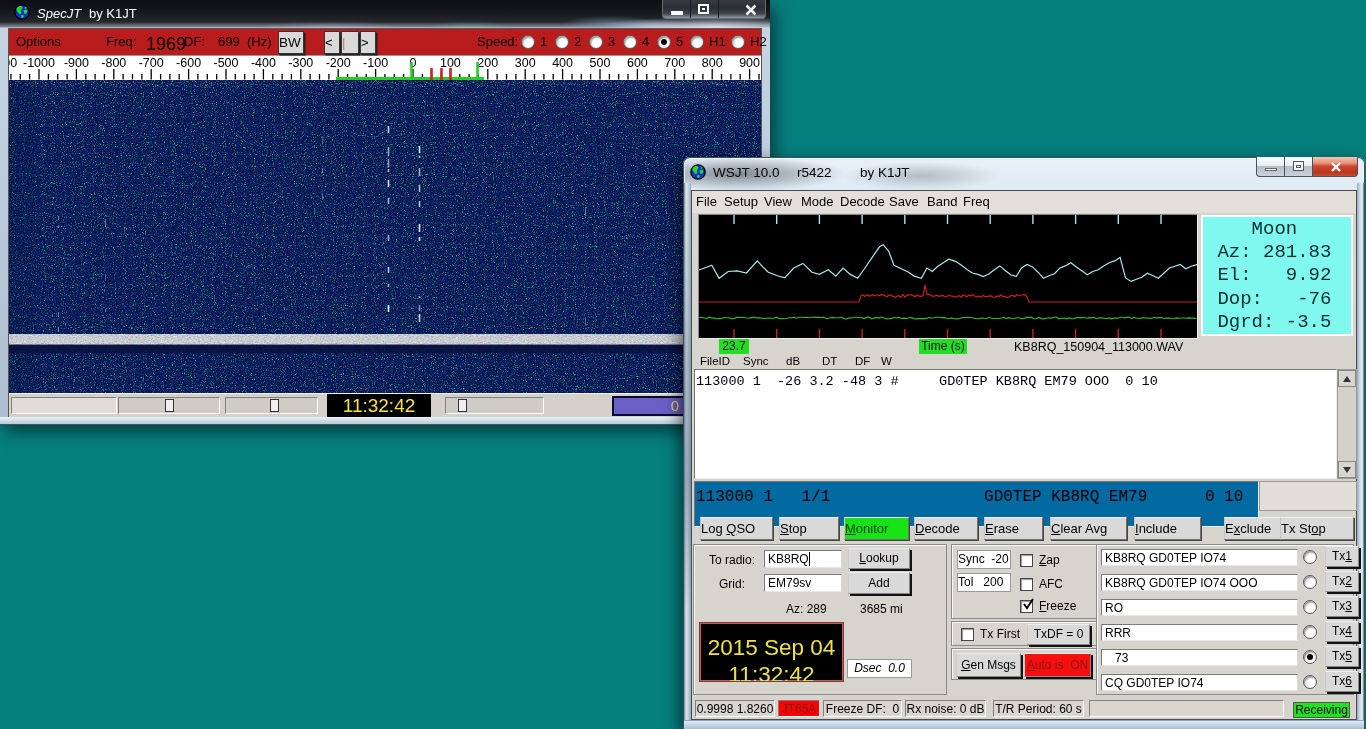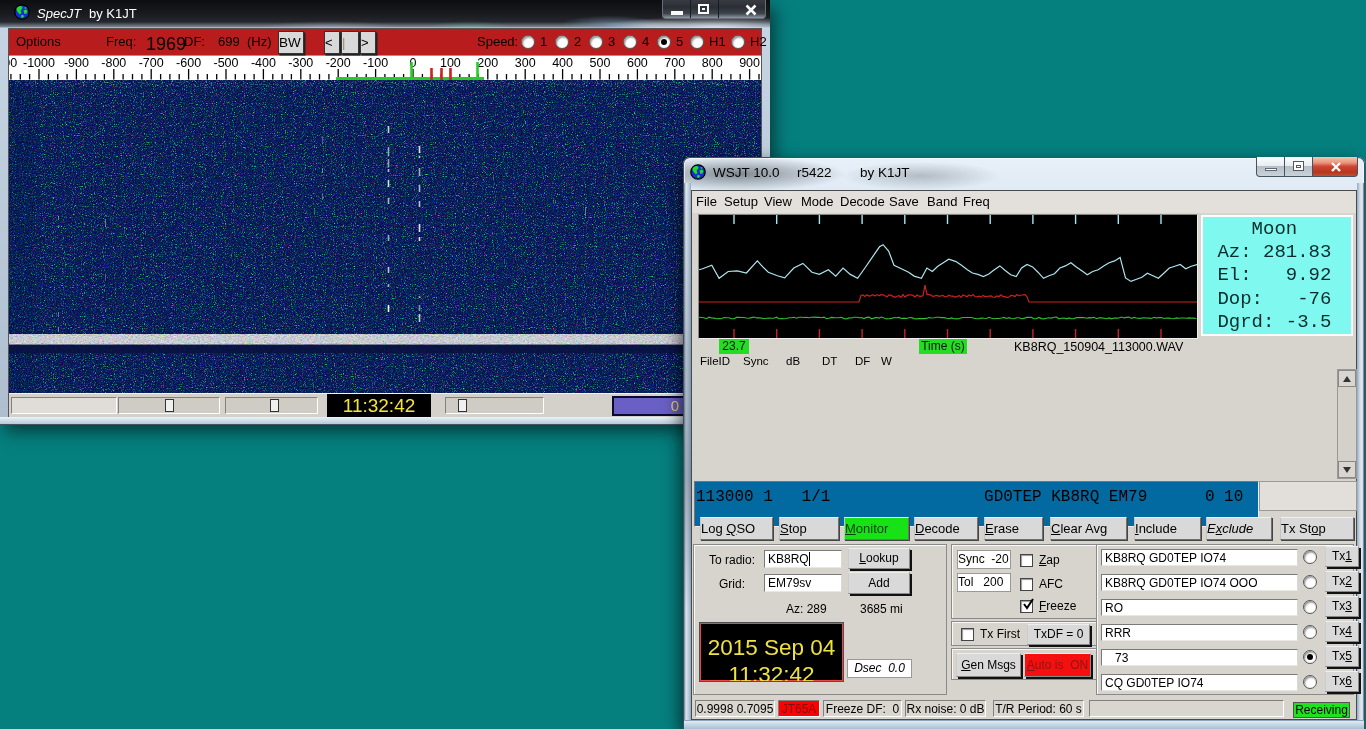--- a/index.html
+++ b/index.html
@@ -395,41 +395,43 @@
     <div class="abs" style="left:27px;top:148px;width:30px;height:15px;background:#22dd22;font-size:12px;text-align:center;color:#111;line-height:15px;">23.7</div>
     <div class="abs" style="left:227px;top:148px;width:48px;height:15px;background:#22dd22;font-size:12px;text-align:center;color:#111;line-height:15px;">Time (s)</div>
     <div class="abs lab" style="left:322px;top:149px;font-size:12.5px;">KB8RQ_150904_113000.WAV</div>
     <div class="abs lab" style="left:8px;top:164px;font-size:11.5px;">FileID</div>
     <div class="abs lab" style="left:51px;top:164px;font-size:11.5px;">Sync</div>
     <div class="abs lab" style="left:94px;top:164px;font-size:11.5px;">dB</div>
     <div class="abs lab" style="left:130px;top:164px;font-size:11.5px;">DT</div>
     <div class="abs lab" style="left:163px;top:164px;font-size:11.5px;">DF</div>
     <div class="abs lab" style="left:189px;top:164px;font-size:11.5px;">W</div>
 
+    <div class="abs" style="left:2px;top:178px;width:643px;height:110px;background:#fff;border:1px solid #777;border-bottom-color:#eee;border-right-color:#eee;
+        font-family:'Liberation Mono',monospace;font-size:13.5px;color:#000;white-space:pre;"><div style="position:absolute;left:1px;top:4px;">113000 1  -26 3.2 -48 3 #     GD0TEP KB8RQ EM79 OOO  0 10</div></div>
     <div class="abs" style="left:645px;top:178px;width:20px;height:110px;background:#d4d1ca;border:1px solid #999;">
       <div class="abs" style="left:0;top:0;width:18px;height:17px;background:#d9d6d0;border:1px solid #888;">
         <div class="abs" style="left:4px;top:5px;width:0;height:0;border-left:4.5px solid transparent;border-right:4.5px solid transparent;border-bottom:6px solid #333;"></div>
         </div>
       <div class="abs" style="left:0;top:91px;width:18px;height:17px;background:#d9d6d0;border:1px solid #888;">
         <div class="abs" style="left:4px;top:5px;width:0;height:0;border-left:4.5px solid transparent;border-right:4.5px solid transparent;border-top:6px solid #333;"></div>
         </div>
     </div>
 
     <div class="abs" style="left:2px;top:290px;width:565px;height:46px;background:#0369a1;border:1px solid #777;border-bottom-color:#eee;border-right-color:#eee;
         font-family:'Liberation Mono',monospace;font-size:16px;color:#000;white-space:pre;"><div style="position:absolute;left:1px;top:6px;">113000 1   1/1                GD0TEP KB8RQ EM79      0 10</div></div>
     <div class="abs" style="left:567px;top:290px;width:98px;height:30px;background:#e2dfda;border:1px solid #999;"></div>
 
     <div class="abs tkbtn" style="left:8px;top:326px;width:73px;height:23px;line-height:21px;">Log <u>Q</u>SO</div>
       <div class="abs tkbtn" style="left:87px;top:326px;width:60px;height:23px;line-height:21px;"><u>S</u>top</div>
       <div class="abs tkbtn" style="left:152px;top:326px;width:65px;height:23px;line-height:21px;background:#16e216;color:#053f05;"><u>M</u>onitor</div>
       <div class="abs tkbtn" style="left:222px;top:326px;width:64px;height:23px;line-height:21px;"><u>D</u>ecode</div>
       <div class="abs tkbtn" style="left:292px;top:326px;width:59px;height:23px;line-height:21px;"><u>E</u>rase</div>
       <div class="abs tkbtn" style="left:358px;top:326px;width:77px;height:23px;line-height:21px;"><u>C</u>lear Avg</div>
       <div class="abs tkbtn" style="left:442px;top:326px;width:67px;height:23px;line-height:21px;"><u>I</u>nclude</div>
-      <div class="abs tkbtn" style="left:514px;top:326px;width:66px;height:23px;line-height:21px;font-style:italic;">E<u>x</u>clude</div>
+      <div class="abs tkbtn" style="left:532px;top:326px;width:66px;height:23px;line-height:21px;">E<u>x</u>clude</div>
       <div class="abs tkbtn" style="left:588px;top:326px;width:74px;height:23px;line-height:21px;">Tx St<u>o</u>p</div>
 
     <div class="abs gb" style="left:1px;top:353px;width:254px;height:151px;">
       <div class="abs lab" style="left:15px;top:8px;">To radio:</div>
       <div class="abs entry" style="left:70px;top:5px;width:78px;height:18px;line-height:16px;padding-left:3px;">KB8RQ<span style="border-left:1px solid #000;"></span></div>
       <div class="abs tkbtn2" style="left:154px;top:3px;width:62px;height:21px;line-height:19px;"><u>L</u>ookup</div>
       <div class="abs lab" style="left:25px;top:32px;">Grid:</div>
       <div class="abs entry" style="left:70px;top:29px;width:78px;height:18px;line-height:16px;padding-left:3px;">EM79sv</div>
       <div class="abs tkbtn2" style="left:154px;top:27px;width:62px;height:22px;line-height:20px;">Add</div>
       <div class="abs lab" style="left:92px;top:57px;">Az: 289</div>
@@ -480,21 +482,21 @@
         <div class="abs tkbtn2" style="left:228px;top:76px;width:34px;height:21px;line-height:19px;">Tx<u>4</u></div>
         <div class="abs entry" style="left:4px;top:104px;width:197px;height:17px;line-height:16px;padding-left:13px;">73</div>
         <div class="abs radio" style="left:206px;top:105px;"></div>
         <div class="abs" style="left:210px;top:109px;width:6px;height:6px;border-radius:50%;background:#000;"></div>
         <div class="abs tkbtn2" style="left:228px;top:101px;width:34px;height:21px;line-height:19px;">Tx<u>5</u></div>
         <div class="abs entry" style="left:4px;top:129px;width:197px;height:17px;line-height:16px;padding-left:3px;">CQ GD0TEP IO74</div>
         <div class="abs radio" style="left:206px;top:130px;"></div>
         <div class="abs tkbtn2" style="left:228px;top:126px;width:34px;height:21px;line-height:19px;">Tx<u>6</u></div>
     </div>
 
-    <div class="abs sunken" style="left:3px;top:509px;width:80px;height:17px;background:#d9d6d0;font-size:12px;text-align:center;line-height:16px;white-space:nowrap;overflow:hidden;">0.9998 0.7095</div>
+    <div class="abs sunken" style="left:3px;top:509px;width:80px;height:17px;background:#d9d6d0;font-size:12px;text-align:center;line-height:16px;white-space:nowrap;overflow:hidden;">0.9998 1.8260</div>
       <div class="abs sunken" style="left:86px;top:509px;width:42px;height:17px;background:#d9d6d0;font-size:12px;text-align:center;line-height:16px;white-space:nowrap;overflow:hidden;background:#ff0000;color:#791212;">JT65A</div>
       <div class="abs sunken" style="left:131px;top:509px;width:79px;height:17px;background:#d9d6d0;font-size:12px;text-align:center;line-height:16px;white-space:nowrap;overflow:hidden;">Freeze DF:&nbsp; 0</div>
       <div class="abs sunken" style="left:213px;top:509px;width:81px;height:17px;background:#d9d6d0;font-size:12px;text-align:center;line-height:16px;white-space:nowrap;overflow:hidden;">Rx noise: 0 dB</div>
       <div class="abs sunken" style="left:301px;top:509px;width:91px;height:17px;background:#d9d6d0;font-size:12px;text-align:center;line-height:16px;white-space:nowrap;overflow:hidden;">T/R Period: 60 s</div>
       <div class="abs sunken" style="left:397px;top:509px;width:195px;height:17px;background:#d9d6d0;font-size:12px;text-align:center;line-height:16px;white-space:nowrap;overflow:hidden;"></div>
     <div class="abs" style="left:601px;top:511px;width:57px;height:16px;background:#1de21d;border:1px solid #555;
         font-size:12px;text-align:center;line-height:15px;color:#000;">Receiving</div>
   </div>
   <div class="abs" style="left:1px;top:563px;width:680px;height:9px;background:linear-gradient(180deg,#dfeaf4,#a9bfd4);border-top:1px solid #8fa5ba;"></div>
 </div>

